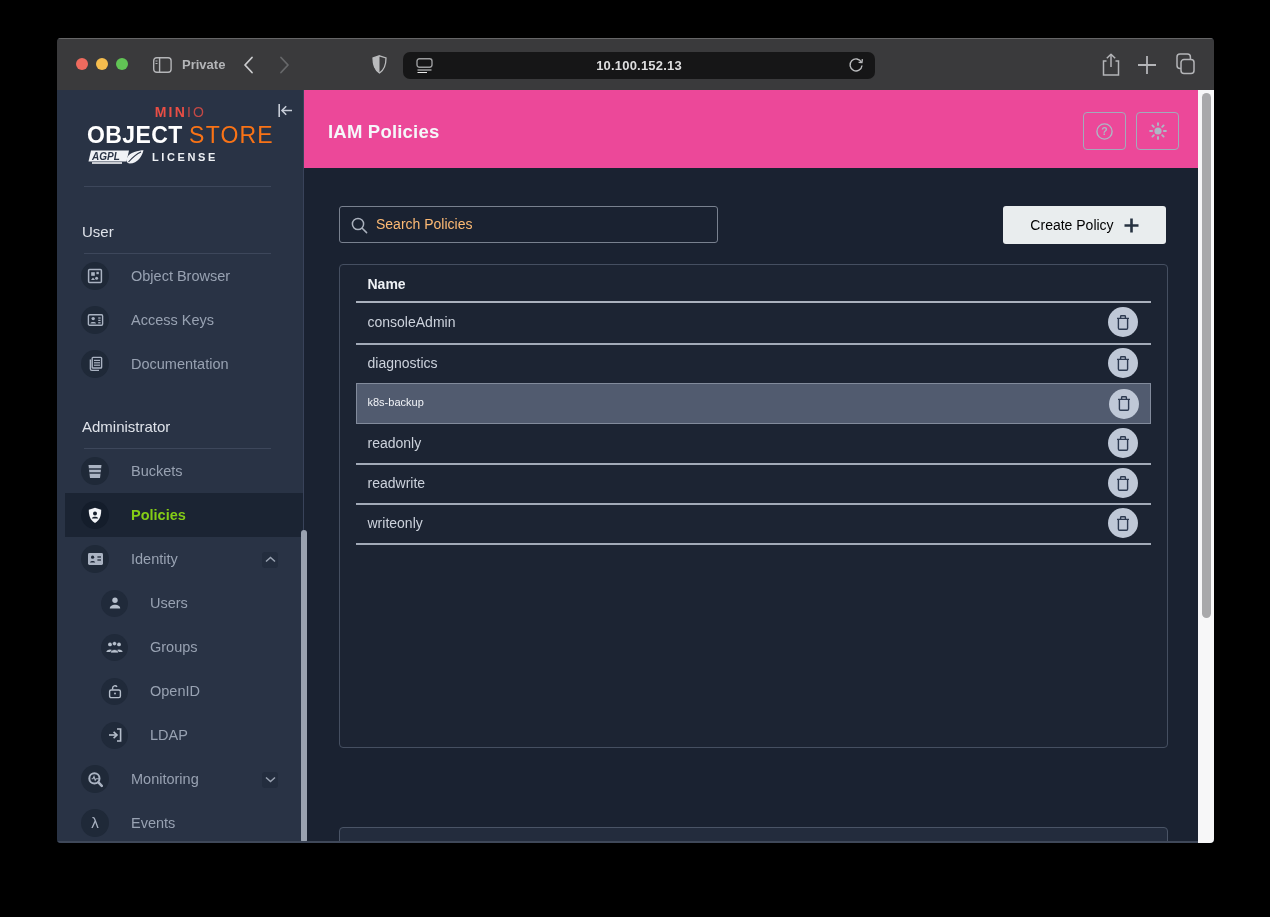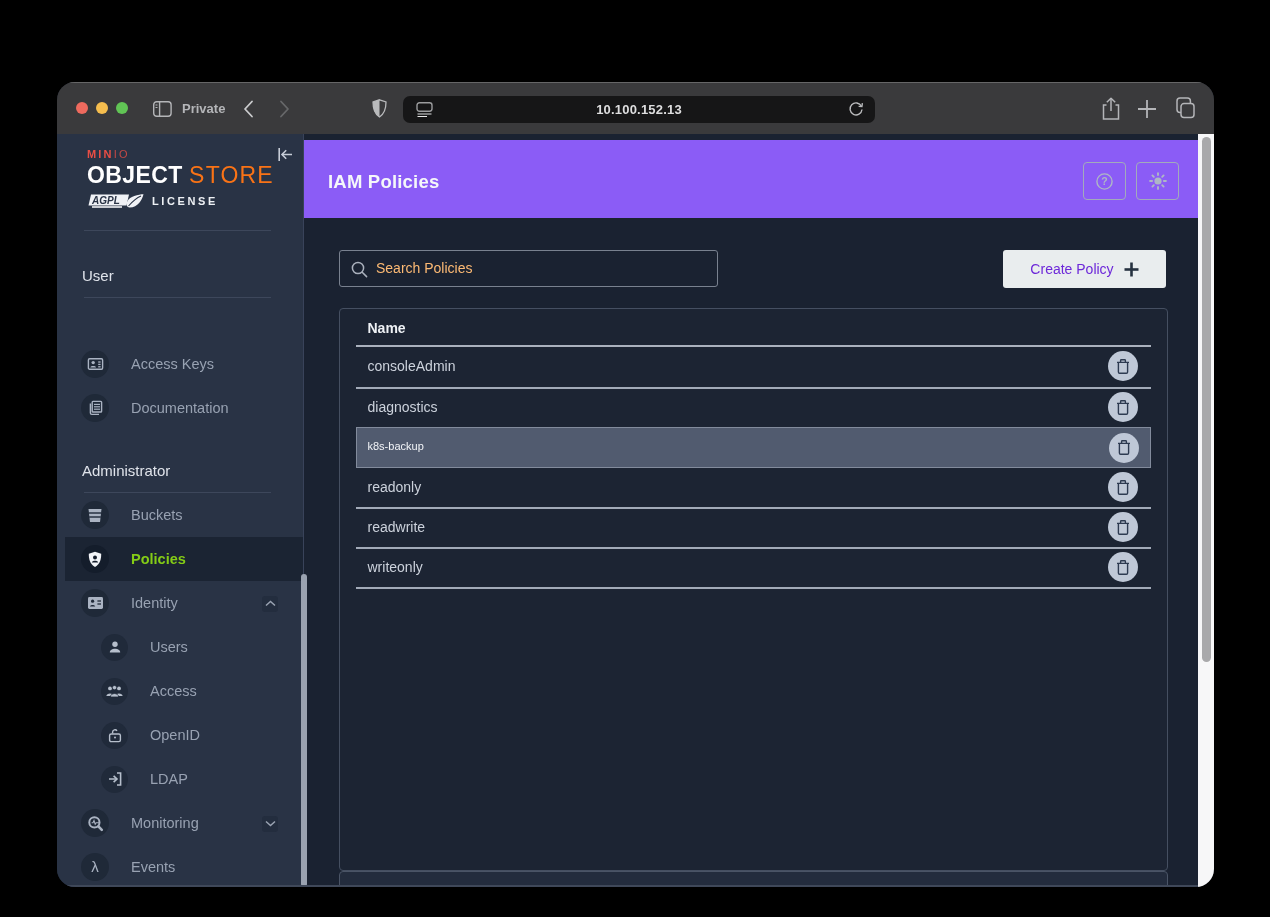--- a/index.html
+++ b/index.html
@@ -1,19 +1,19 @@
 <!DOCTYPE html>
 <html><head>
 <meta charset="utf-8">
 <style>
   * { margin:0; padding:0; box-sizing:border-box; }
   html,body { width:1270px; height:917px; background:#000; overflow:hidden;
     font-family:"Liberation Sans", sans-serif; }
   #win { position:absolute; left:57px; top:38px; width:1157px; height:805px;
-    border-radius:18px; overflow:hidden; background:#1a2231;margin-top:44px; }
+    border-radius:4px; overflow:hidden; background:#1a2231; }
   
   #toolbar { position:absolute; left:0; top:0; width:100%; height:52px; background:#3a3a3c; border-top:1px solid #666667; }
   .tl { position:absolute; top:19px; width:12px; height:12px; border-radius:50%; }
   #tl-r { left:19px; background:#ee6a5e; }
   #tl-y { left:39px; background:#f5bd4e; }
   #tl-g { left:59px; background:#61c455; }
   .tbico { position:absolute; color:#b4b5b8; }
   #private { position:absolute; left:125px; top:18px; color:#b4b5b8; font-size:13px; font-weight:bold; }
   #urlbar { position:absolute; left:346px; top:12.5px; width:472px; height:27px; border-radius:7px;
      background:#161617; }
@@ -34,37 +34,37 @@
       display:flex; align-items:center; justify-content:center; }
   .mtext { position:absolute; left:74px; top:14px; font-size:14.5px; color:#98a2b2; }
   .sel-row { position:absolute; left:8px; top:0; width:238px; height:44px; background:#1b2433; }
   .subcirc { position:absolute; left:44px; top:8.5px; width:27px; height:27px; border-radius:50%; background:#202a3a;
       display:flex; align-items:center; justify-content:center; }
   .subtext { position:absolute; left:93px; top:14px; font-size:14.5px; color:#98a2b2; }
   .chevbox { position:absolute; left:205px; top:14.5px; width:16px; height:16px; border-radius:3px; background:#232d3e;
       display:flex; align-items:center; justify-content:center; }
   
   #logo { position:absolute; left:30px; top:14px; }
-  #minio { color:#e94e45; font-size:11px; font-weight:bold; letter-spacing:2.2px; }
+  #minio { color:#e94e45; font-size:14px; font-weight:bold; letter-spacing:2.2px;text-align:center; }
   #objstore { color:#fff; font-size:23px; letter-spacing:0px; margin-top:2px; white-space:nowrap; }
   #objstore b { font-weight:bold; letter-spacing:.4px; }
   #objstore span { font-weight:normal; color:#f97316; letter-spacing:1.2px; }
   #lic { position:absolute; left:30px; top:59px; width:184px; color:#eef1f5; white-space:nowrap;
      display:flex; align-items:center; }
   
-  #hdrband { position:absolute; left:0; top:6px; width:894px; height:78px; background:#8b5cf6; }
+  #hdrband { position:absolute; left:0; top:0; width:894px; height:78px; background:#ec4899; }
   #hdrband h1 { position:absolute; left:24px; top:31px; font-size:18.5px; color:#f5f7fa; letter-spacing:.2px;}
   .hbtn { position:absolute; top:22px; width:43px; height:38px; border:1.4px solid #a2abbb; border-radius:4px;
      display:flex; align-items:center; justify-content:center; }
   #searchbox { position:absolute; left:35px; top:116px; width:379px; height:37px; border:1px solid #79818f;
      border-radius:3px; }
   #searchbox span { position:absolute; left:36px; top:9px; font-size:14px; color:#fdba74; }
   #createbtn { position:absolute; left:699px; top:116px; width:163px; height:38px; background:#e9edee; border-radius:3px;
-     color:#6d28d9; font-size:14px; display:flex; align-items:center; justify-content:center; gap:10px; }
-  #tablebox { position:absolute; left:34.5px; top:174px; width:829px; height:563px; background:#1c2433;
+     color:#000000; font-size:14px; display:flex; align-items:center; justify-content:center; gap:10px; }
+  #tablebox { position:absolute; left:34.5px; top:174px; width:829px; height:484px; background:#1c2433;
      border:1px solid #454f61; border-radius:4px; }
   #tablebox2 { position:absolute; left:34.5px; top:737px; width:829px; height:30px; background:#232c3d;
      border:1px solid #4a5466; border-radius:4px; }
   .trow { position:absolute; left:16px; width:795px; height:40px; font-size:14px; color:#ccd2dc; }
   .trow .nm { position:absolute; left:12px; top:12px; }
   .rline { position:absolute; left:16px; width:795px; height:1.5px; background:#a2aab8; }
   #namehdr { position:absolute; left:28px; top:11px; font-size:14px; font-weight:bold; color:#eef1f5; }
   .trashbtn { position:absolute; left:752px; top:5px; width:30px; height:30px; border-radius:50%; background:#bfc8d7;
      display:flex; align-items:center; justify-content:center; }
   #selrow { position:absolute; left:16px; top:117.5px; width:795px; height:41px; background:#515b6f;
@@ -240,20 +240,32 @@
       <svg style="position:absolute;left:221px;top:13px" width="15" height="15" viewBox="0 0 15 15">
         <line x1="1.2" y1="1" x2="1.2" y2="14" stroke="#c7cdd8" stroke-width="1.6"></line>
         <line x1="4" y1="7.5" x2="14" y2="7.5" stroke="#c7cdd8" stroke-width="1.6"></line>
         <polyline points="8.2,3.3 4,7.5 8.2,11.7" fill="none" stroke="#c7cdd8" stroke-width="1.6"></polyline>
       </svg>
       <div class="sdivider" style="top:96px"></div>
       <div class="slabel" style="top:133px">User</div>
 
       <div class="sdivider" style="top:162.5px"></div>
 
+      <div class="mitem" style="top:164px">
+        <div class="mcirc">
+          <svg width="16" height="16" viewBox="0 0 16 16">
+            <rect x="1.6" y="1.6" width="12.8" height="12.8" rx="1" fill="none" stroke="#aab3c2" stroke-width="1.5"></rect>
+            <rect x="4.2" y="4.2" width="3.6" height="3.6" fill="#aab3c2"></rect>
+            <rect x="9.4" y="3.8" width="2.4" height="2.4" fill="#aab3c2"></rect>
+            <circle cx="9.6" cy="10.2" r="1.5" fill="#aab3c2"></circle>
+            <path d="M4 12 L6 9.4 L8 12 Z" fill="#aab3c2"></path>
+          </svg>
+        </div>
+          <div class="mtext">Object Browser</div>
+      </div>
       <div class="mitem" style="top:208px">
         <div class="mcirc">
           <svg width="17" height="16" viewBox="0 0 17 16">
             <rect x="1.4" y="2.8" width="14.2" height="10.4" rx="1.2" fill="none" stroke="#aab3c2" stroke-width="1.4"></rect>
             <circle cx="6.2" cy="6.6" r="1.7" fill="#aab3c2"></circle>
             <path d="M3.4 11.4 C3.6 9.6 8.8 9.6 9 11.4 Z" fill="#aab3c2"></path>
             <line x1="11.2" y1="6" x2="13.6" y2="6" stroke="#aab3c2" stroke-width="1.3"></line>
             <line x1="11.2" y1="8.4" x2="13.6" y2="8.4" stroke="#aab3c2" stroke-width="1.3"></line>
             <line x1="11.2" y1="10.8" x2="13.6" y2="10.8" stroke="#aab3c2" stroke-width="1.3"></line>
           </svg>
@@ -326,21 +338,21 @@
         <div class="subcirc">
           <svg width="17" height="13" viewBox="0 0 17 13">
             <circle cx="4" cy="3.4" r="1.9" fill="#b6bfcc"></circle>
             <circle cx="13" cy="3.4" r="1.9" fill="#b6bfcc"></circle>
             <path d="M0.4 11 C0.4 7.6 7.6 7.6 7.6 11 Z" fill="#b6bfcc"></path>
             <path d="M9.4 11 C9.4 7.6 16.6 7.6 16.6 11 Z" fill="#b6bfcc"></path>
             <circle cx="8.5" cy="2.6" r="2.2" fill="#b6bfcc" stroke="#202a3a" stroke-width="0.8"></circle>
             <path d="M4.4 12 C4.4 7.4 12.6 7.4 12.6 12 Z" fill="#b6bfcc" stroke="#202a3a" stroke-width="0.8"></path>
           </svg>
         </div>
-          <div class="subtext">Access</div>
+          <div class="subtext">Groups</div>
       </div>
       <div class="mitem" style="top:579px">
         <div class="subcirc">
           <svg width="14" height="15" viewBox="0 0 14 15">
             <rect x="1.6" y="6" width="10.8" height="7.6" rx="1.6" fill="none" stroke="#b6bfcc" stroke-width="1.4"></rect>
             <path d="M4.6 5.6 V4 A 2.4 2.4 0 0 1 9 2.8" fill="none" stroke="#b6bfcc" stroke-width="1.4"></path>
             <circle cx="7" cy="9.6" r="1" fill="#b6bfcc"></circle>
           </svg>
         </div>
           <div class="subtext">OpenID</div>

